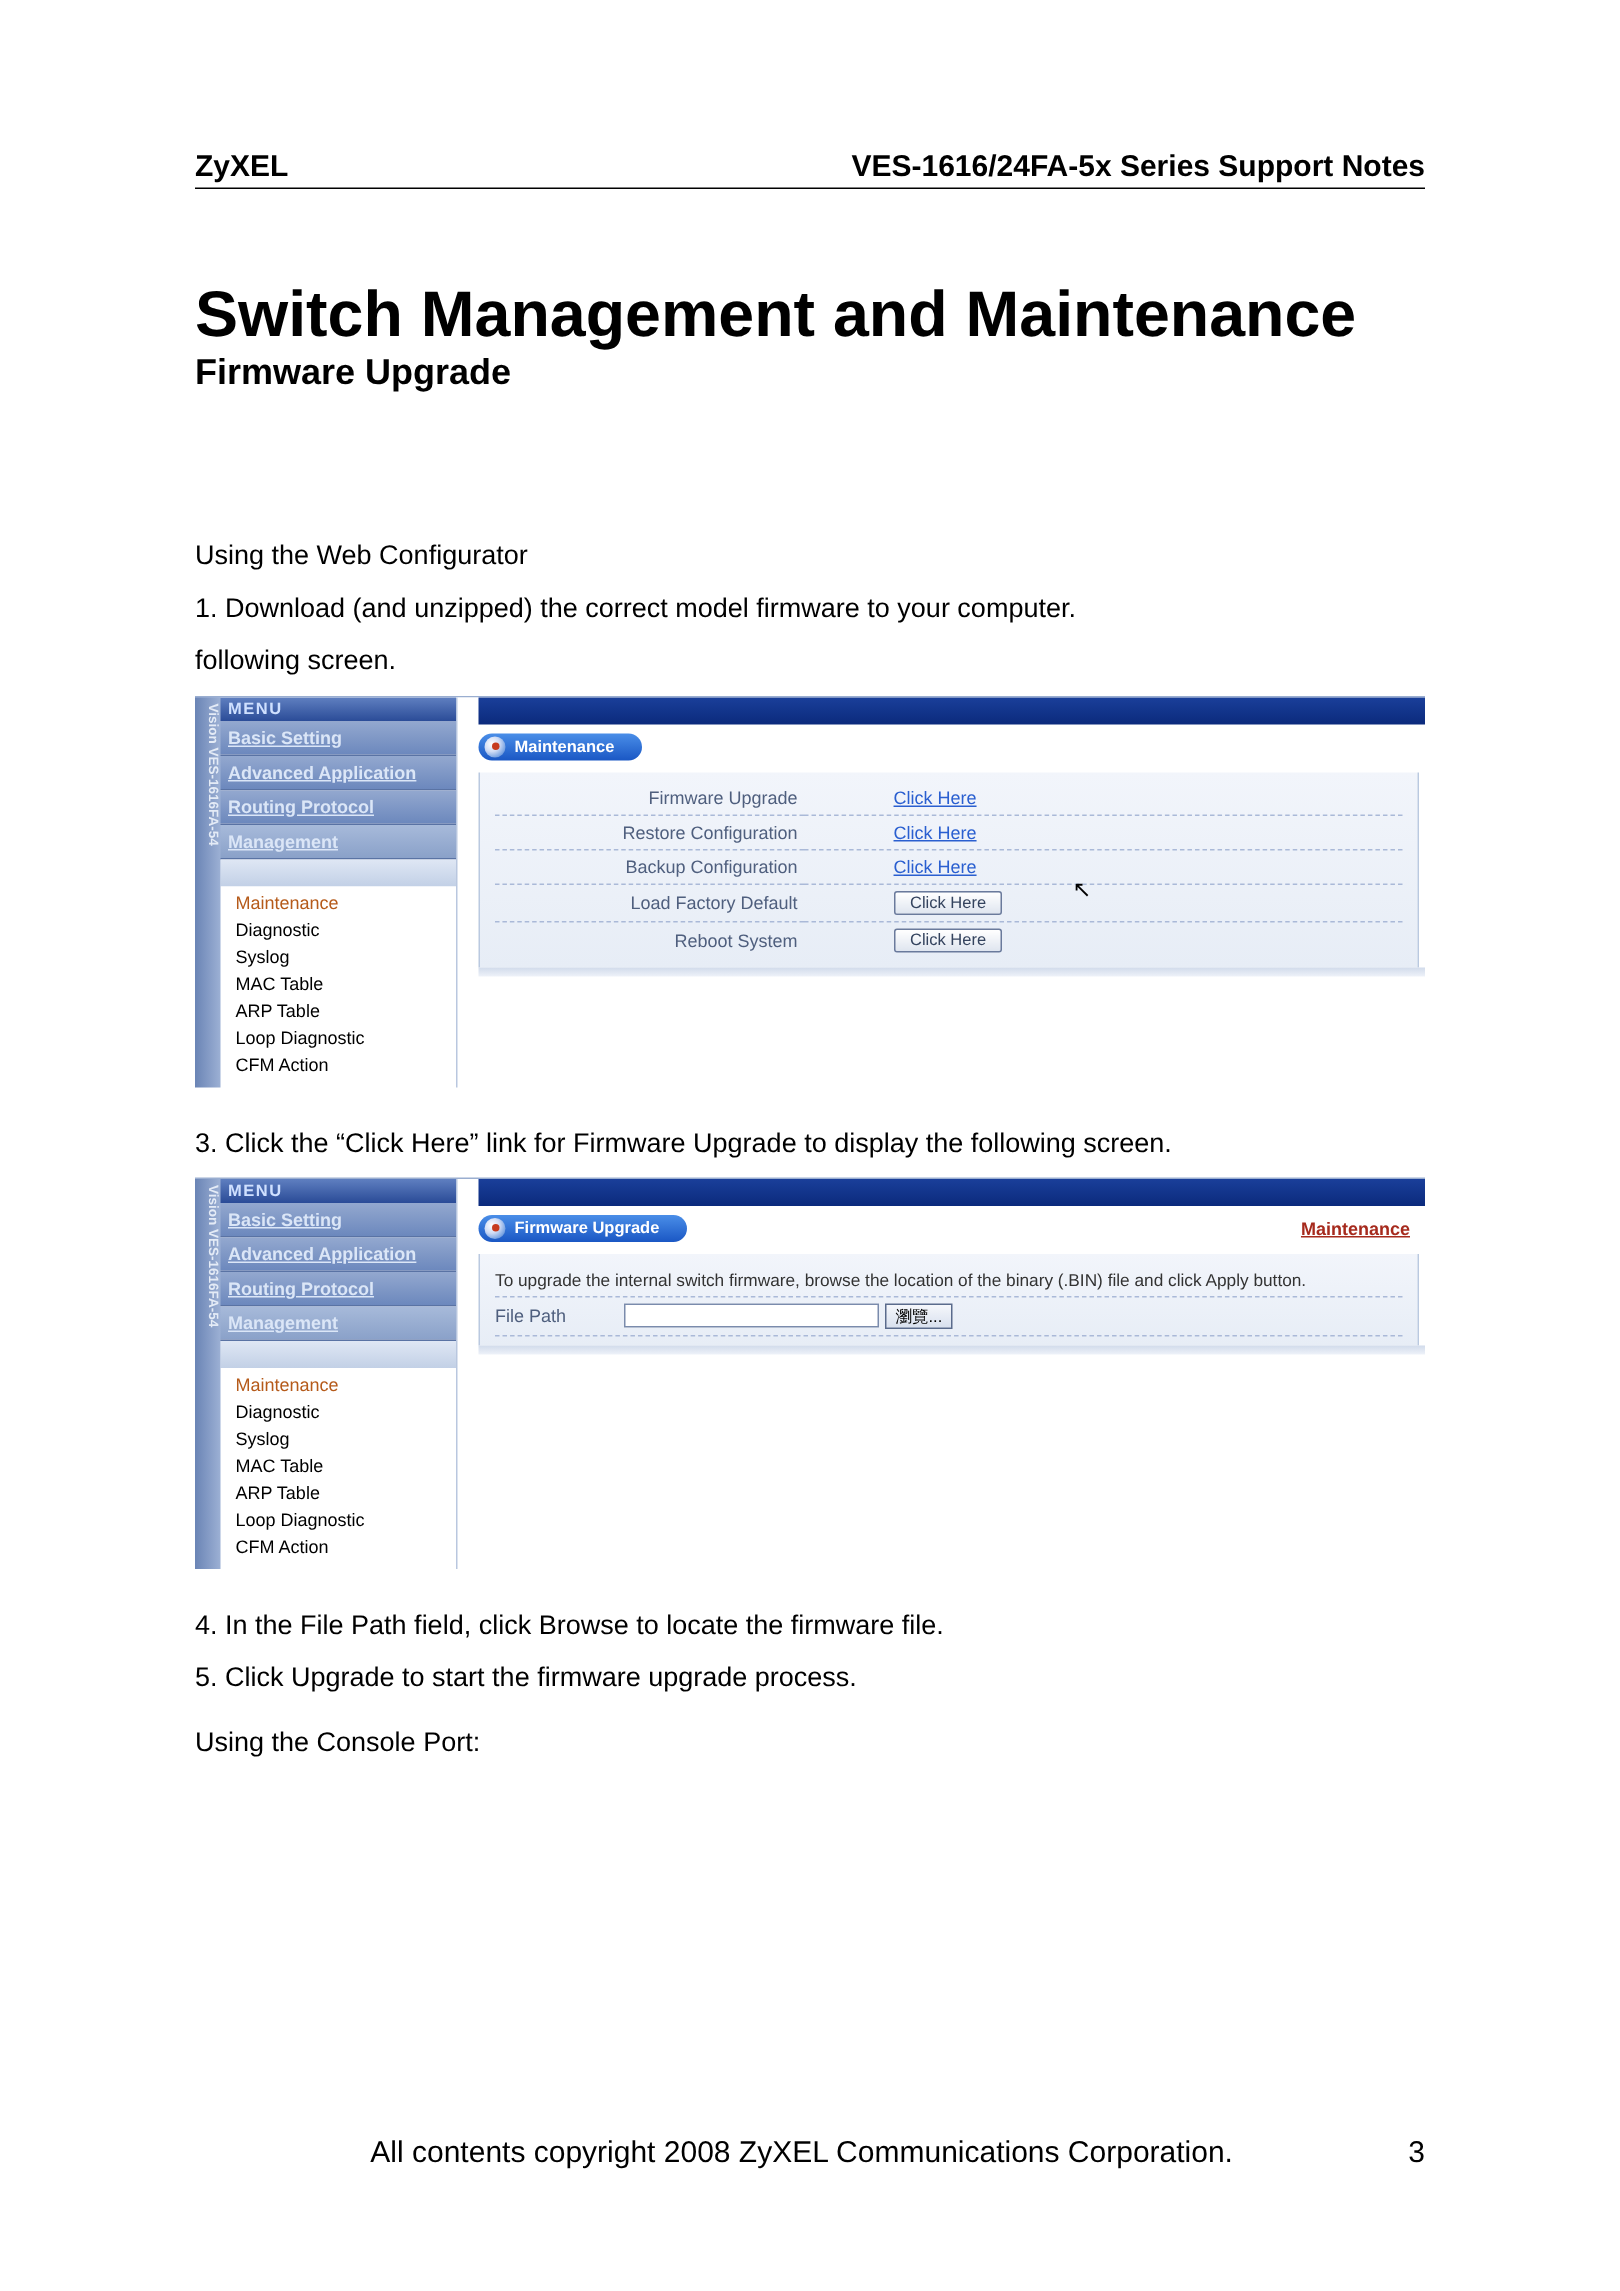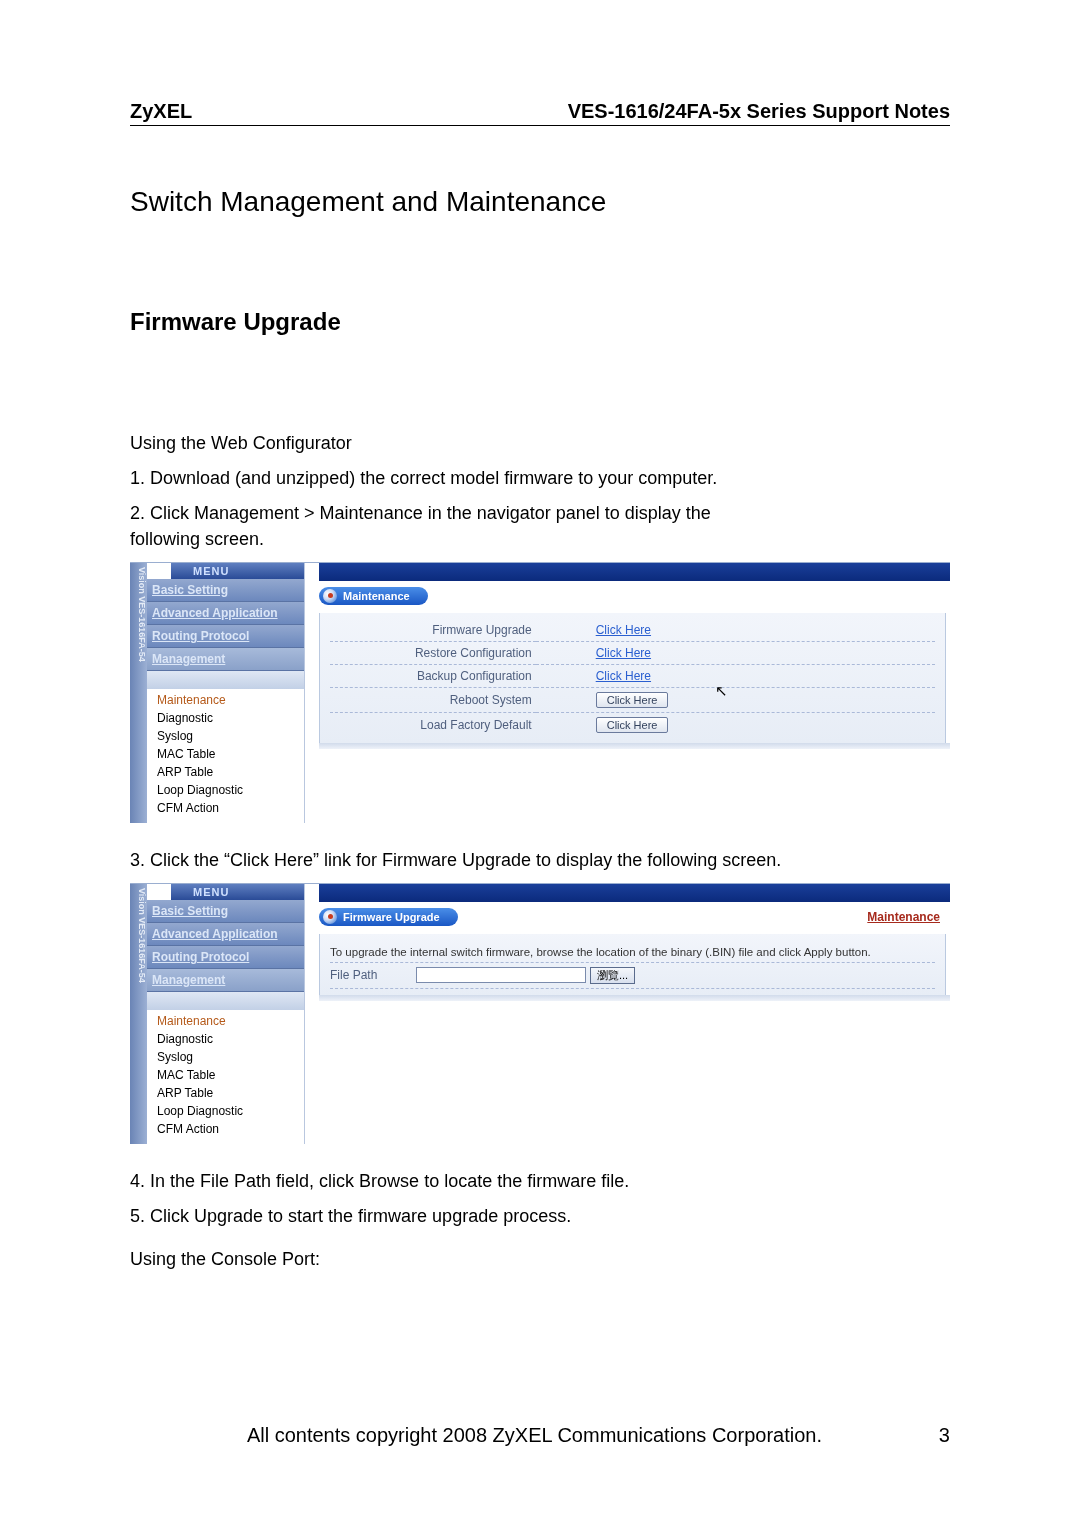--- a/index.html
+++ b/index.html
@@ -19,23 +19,22 @@
   .hdr-line {
     display: flex;
     justify-content: space-between;
     font-size: 20px;
     font-weight: bold;
     border-bottom: 1.5px solid #000;
     padding-bottom: 2px;
     margin-bottom: 60px;
   }
   .h1 {
-    font-size: 28px;
-    font-weight: normal;
-    margin-bottom: 90px;
+    font-size: 43px;
+    font-weight: bold;
   }
   .h2 {
     font-size: 24px;
     font-weight: bold;
     margin-bottom: 95px;
   }
   .body-text {
     font-size: 18px;
     line-height: 1.4;
     margin-bottom: 10px;
@@ -71,21 +70,20 @@
     letter-spacing: 0;
     font-weight: bold;
   }
   .menu-title {
     background: linear-gradient(180deg,#5f7fc0,#2a4b97);
     color: #cfe0ff;
     font-size: 11px;
     font-weight: bold;
     padding: 2px 6px 2px 22px;
     letter-spacing: 1px;
-    margin-left: 41px;
   }
   .menu-cat {
     padding: 4px 0 4px 22px;
     color: #dbe6f7;
     font-weight: bold;
     background: linear-gradient(180deg,#93a8cf,#6c88bd);
     border-bottom: 1px solid #5a73a4;
     font-size: 12px;
     text-decoration: underline;
   }
@@ -240,21 +238,20 @@
   <div class="hdr-line">
     <span>ZyXEL</span>
     <span>VES-1616/24FA-5x Series Support Notes</span>
   </div>
 
   <div class="h1">Switch Management and Maintenance</div>
   <div class="h2">Firmware Upgrade</div>
 
   <div class="body-text">Using the Web Configurator</div>
   <div class="body-text">1. Download (and unzipped) the correct model firmware to your computer.</div>
-  <div class="body-text" style="margin-bottom:0">2. Click Management &gt; Maintenance in the navigator panel to display the</div>
   <div class="body-text">following screen.</div>
 
   <div class="screenshot">
     <div class="webui">
       <div class="sidebar">
         <div class="vstrip">Vision  VES-1616FA-54</div>
         <div class="menu-title">MENU</div>
         <div class="menu-cat">Basic Setting</div>
         <div class="menu-cat">Advanced Application</div>
         <div class="menu-cat">Routing Protocol</div>
@@ -287,25 +284,25 @@
             </tr>
             <tr>
               <td class="lbl">Restore Configuration</td>
               <td class="act"><a class="link">Click Here</a></td>
             </tr>
             <tr>
               <td class="lbl">Backup Configuration</td>
               <td class="act"><a class="link">Click Here</a></td>
             </tr>
             <tr>
+              <td class="lbl">Load Factory Default</td>
+              <td class="act"><span class="btn">Click Here</span></td>
+            </tr>
+            <tr>
               <td class="lbl">Reboot System</td>
-              <td class="act"><span class="btn">Click Here</span></td>
-            </tr>
-            <tr>
-              <td class="lbl">Load Factory Default</td>
               <td class="act"><span class="btn">Click Here</span></td>
             </tr>
           </tbody>
             </table>
         </div>
         <div class="bottom-shadow"></div>
       </div>
     </div>
     <span class="cursor" style="left:585px; top:120px;">↖</span>
   </div>

